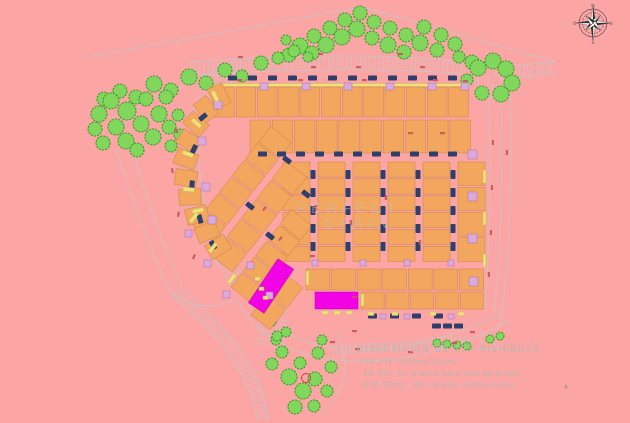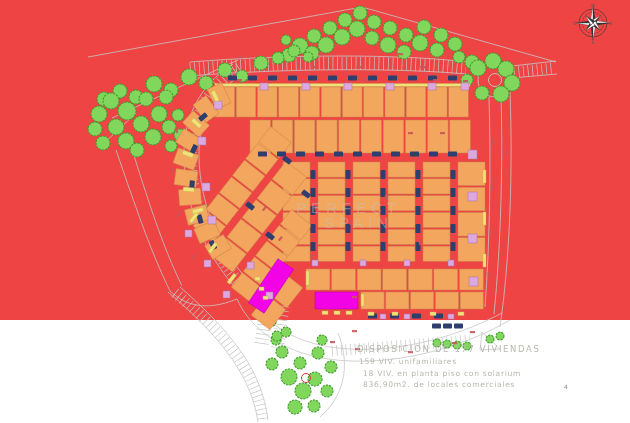--- a/index.html
+++ b/index.html
@@ -1,17 +1,17 @@
 <!DOCTYPE html>
 <html style="--building-orange: #F2A65E; --building-outline: #C9834A; --accent-yellow: #EFE27A; --accent-yellow-outline: #C6B94E; --accent-pink: #DCA8DE; --accent-pink-outline: #A873AC; --car-navy: #2E3F6E; --tree-green: #80D75C; --tree-outline: #3F9C2E; --commercial-magenta: #F203E6; --commercial-outline: #B000B0; --road-gray: #C6C6C6; --red-label: #C9555A; --red-circle: #CC3333; --legend-text: #B6B9AE; --watermark-gray: #C4C4C4; --compass-dark: #333333;"><head>
 <meta charset="utf-8">
 <style>
   html,body{margin:0;padding:0;background:#ffffff;}
   body{width:630px;height:423px;overflow:hidden;font-family:"Liberation Sans",sans-serif;}
-  .canvas{position:relative;width:630px;height:320px;background:#ef4444;}
+  .canvas{position:relative;width:630px;height:423px;background:#fca5a5;}
   svg{display:block;}
   .leg{fill:var(--legend-text);font-family:"DejaVu Sans",sans-serif;}
   .leg-title{font-size:8.4px;letter-spacing:1.7px;}
   .leg-line{font-size:7.6px;letter-spacing:0.7px;}
   .wm{fill:var(--watermark-gray);fill-opacity:0.45;font-size:15px;letter-spacing:5px;font-family:"Liberation Sans",sans-serif;}
   .cmp-c{fill:none;stroke:var(--compass-dark);stroke-width:0.6;}
   .cmp-letter{fill:#555;font-size:4.6px;text-anchor:middle;font-family:"DejaVu Sans",sans-serif;}
   .footer-mark{fill:#8a8a8a;font-size:6px;font-family:"DejaVu Sans",sans-serif;}
 </style>
 </head>

